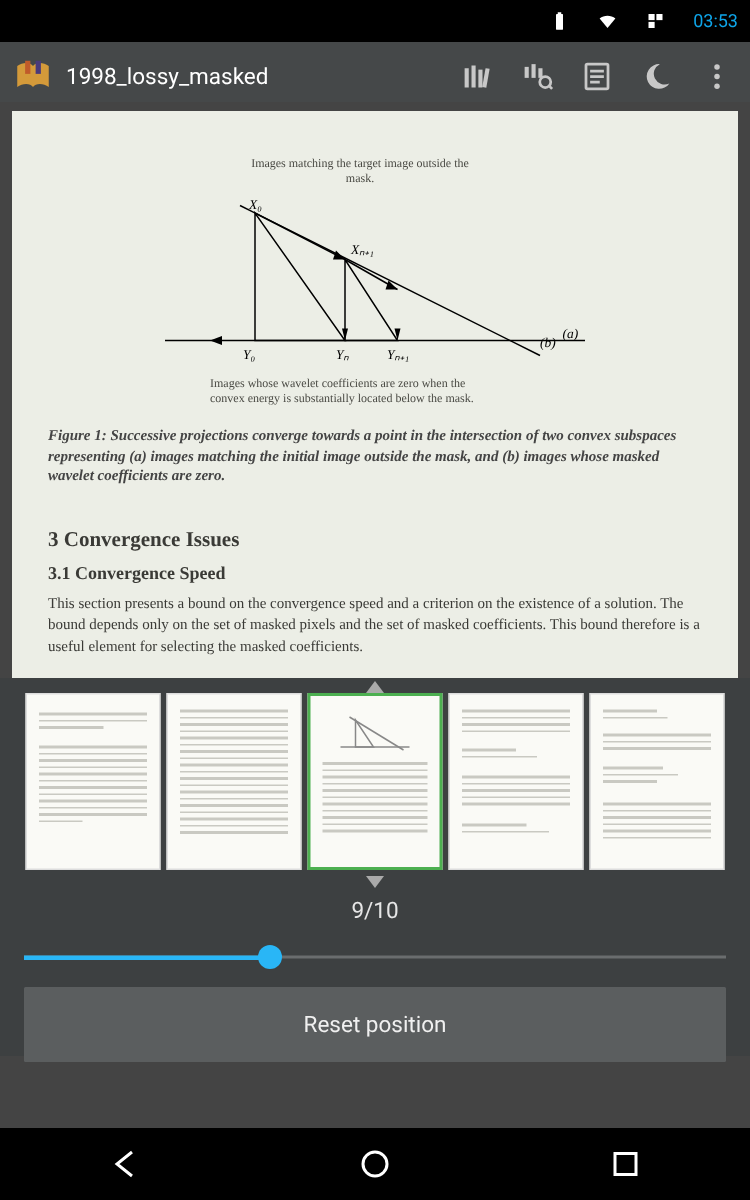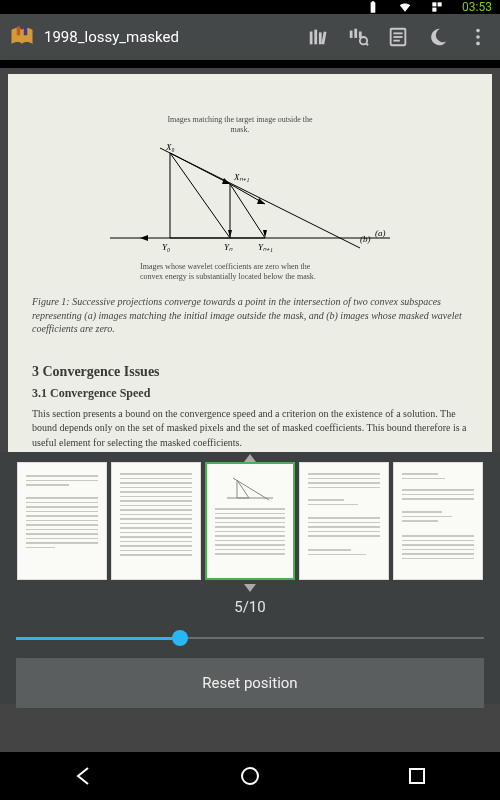--- a/index.html
+++ b/index.html
@@ -1,34 +1,34 @@
 <!DOCTYPE html>
 <html><head>
 <meta charset="utf-8">
 <style>
   * { margin: 0; padding: 0; box-sizing: border-box; }
   body { width: 500px; height: 800px; background: #000; font-family: Roboto, Arial, sans-serif; overflow: hidden; position: relative; }
 
-  .status-bar { height: 14px; background: #000; display: flex; justify-content: flex-end; align-items: center; padding: 0 8px; gap: 18px; color: #84cc16; font-size: 12px; }
+  .status-bar { height: 28px; background: #000; display: flex; justify-content: flex-end; align-items: center; padding: 0 8px; gap: 18px; color: #0ea5e9; font-size: 12px; }
   .status-bar .sicon { width: 14px; height: 14px; display: inline-block; }
 
   .app-bar { height: 46px; background: #454849; display: flex; align-items: center; padding: 0 8px; gap: 8px; }
   .app-bar .book-icon { width: 28px; height: 28px; }
   .app-bar .title { color: #fff; font-size: 15px; flex: 1; white-space: nowrap; overflow: hidden; text-overflow: ellipsis; }
   .app-bar .action { width: 28px; height: 28px; display: flex; align-items: center; justify-content: center; margin-left: 4px; cursor: pointer; }
 
   .doc-area { position: absolute; top: 68px; left: 0; right: 0; bottom: 48px; background: #444; }
   .page { position: absolute; top: 6px; left: 8px; right: 8px; bottom: 260px; background: #eceee6; padding: 30px 24px; overflow: hidden; font-family: Georgia, serif; color: #3a3a36; }
   .page .diagram { margin: 0 auto 14px auto; width: 300px; }
   .page .cap-top, .page .cap-bottom { font-size: 8px; line-height: 1.2; color: #4a4a44; }
-  .page .cap-top { text-align: center; margin: 11px 0 4px 60px; width: 160px; }
+  .page .cap-top { text-align: center; margin: 0 0 4px 60px; width: 160px; }
   .page .cap-bottom { text-align: left; margin: 4px 0 0 40px; width: 180px; }
   .page svg { display: block; margin: 0 auto; }
 
-  .page .fig-caption { font-size: 10px; line-height: 1.35; margin: 14px 0 28px 0; font-style: italic; color: #444; }
+  .page .fig-caption { font-size: 10px; line-height: 1.35; margin: 14px 0 28px 0; font-style: italic; color: #444; font-weight: bold; }
   .page .list { font-size: 10px; line-height: 1.5; margin: 6px 0 10px 14px; }
   .page .para { font-size: 10px; line-height: 1.45; margin: 6px 0; }
   .page h2 { font-size: 14px; font-weight: bold; margin: 12px 0 6px 0; }
   .page h3 { font-size: 12px; font-weight: bold; margin: 6px 0; }
 
   .thumbs-panel { position: absolute; left: 0; right: 0; bottom: 48px; height: 252px; background: #3d4041; }
   .thumbs-row { display: flex; gap: 4px; justify-content: center; padding: 10px 4px 4px 4px; }
   .thumb { width: 90px; height: 118px; background: #fafaf6; border: 1px solid #ddd; position: relative; cursor: pointer; }
   .thumb.current { border: 2px solid #4caf50; }
   .thumb .tx { position: absolute; left: 8px; right: 8px; }
@@ -269,21 +269,21 @@
             <div class="ln"></div>
             <div class="ln"></div>
             <div class="ln"></div>
             <div class="ln"></div>
           </div>
       </div>
     </div>
     <div style="position:relative; height:10px;">
       <div class="marker-down" style="top:0"></div>
     </div>
-    <div class="page-counter">5/10</div>
+    <div class="page-counter">9/10</div>
 
     <div class="slider-wrap">
       <div class="slider">
         <div class="track-bg"></div>
         <div class="track-fill" id="sfill" style="width: 35%;"></div>
         <div class="knob" id="sknob" style="left: 35%;"></div>
       </div>
     </div>
 
     <div class="reset-btn">Reset position</div>

